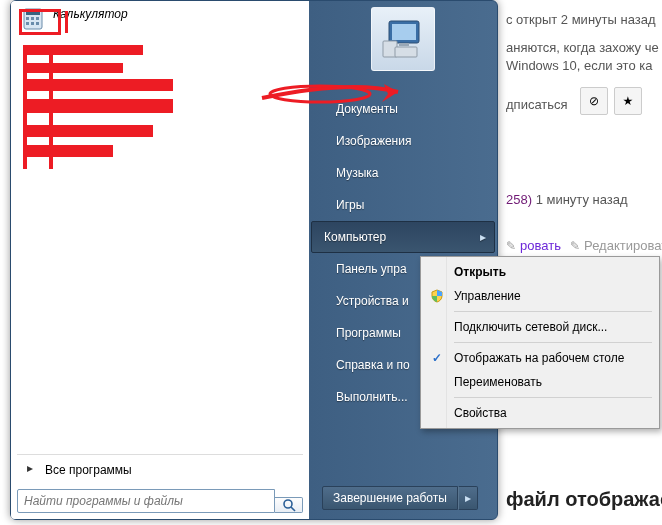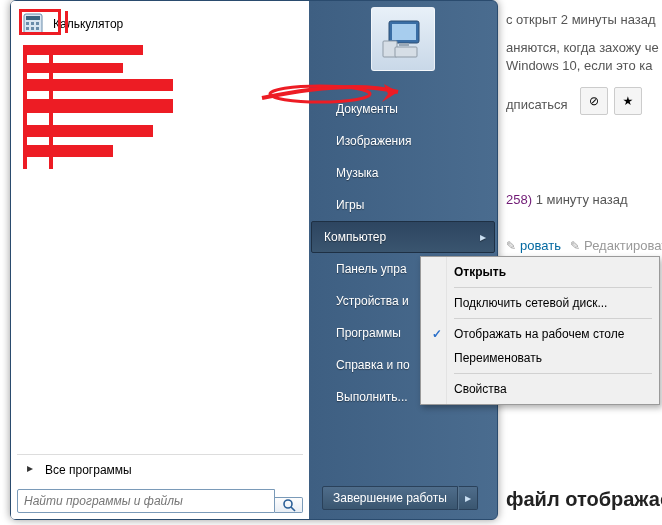--- a/index.html
+++ b/index.html
@@ -33,22 +33,22 @@
   .left-pane {
     width: 298px;
     display: flex;
     flex-direction: column;
     background: #fff;
     border-radius: 4px 0 0 4px;
     padding: 6px;
   }
   .prog-list { flex: 1; position: relative; }
   .prog-item {
-    display: flex; align-items: center;
-    height: 34px; padding: 0 4px;
+    display: flex; 
+    height: 34px; padding: 0 4px; font-style: italic;
   }
   .prog-icon {
     width: 24px; height: 24px; margin-right: 8px;
     display:flex;align-items:center;justify-content:center;
     flex-shrink:0;
   }
   .scribble {
     position: absolute;
     background: #ed1c24;
   }
@@ -188,21 +188,21 @@
 <div class="bg-text" style="left:506px; top:97px;">дписаться</div>
 <div class="bg-btn" style="left:580px; top:87px;">
     <span>⊘</span>
   </div>
 <div class="bg-btn" style="left:614px; top:87px;">
     <span>★</span>
   </div>
 <div class="bg-text" style="left:506px; top:192px;">
   <span class="bg-link">258)</span><span> 1 минуту назад</span>
 </div>
-<div class="bg-text" style="left:506px; top:238px; color:#0369a1;"><span class="pencil-icon"></span><span>ровать</span></div>
+<div class="bg-text" style="left:506px; top:238px; color:#6d28d9;"><span class="pencil-icon"></span><span>ровать</span></div>
 <div class="bg-text" style="left:570px; top:238px; color:#999;"><span class="pencil-icon"></span><span>Редактировать</span></div>
 <div class="bg-text" style="left:506px; top:488px; font-size:20px; font-weight:bold; color:#222;">файл отображается к</div>
 
 <div class="start-menu">
   <div class="left-pane">
     <div class="prog-list">
       <div class="prog-item">
         <span class="prog-icon">
           <svg width="22" height="22" viewBox="0 0 22 22">
               <rect x="2" y="1" width="18" height="20" rx="2" fill="#d9e6f2" stroke="#6a8caa"></rect>
@@ -272,20 +272,31 @@
 
 <svg class="red-arrow" viewBox="0 0 150 30">
   <path d="M148 12 C 110 2, 60 8, 12 18" stroke="#ed1c24" stroke-width="4" fill="none"></path>
   <ellipse cx="70" cy="14" rx="50" ry="8" fill="none" stroke="#ed1c24" stroke-width="3"></ellipse>
   <path d="M148 12 l-14 -8 l4 10 l-6 8 z" fill="#ed1c24"></path>
 </svg>
 
 <div class="ctx">
   <div class="gutter"></div>
   <div class="ctx-item default"><span>Открыть</span></div>
+  <div class="ctx-item">
+    <span class="ctx-icon">
+      <svg width="14" height="14" viewBox="0 0 14 14">
+          <path d="M7 1 L12 3 V7 C12 10 9.5 12.5 7 13 C4.5 12.5 2 10 2 7 V3 Z" fill="#ffd24d" stroke="#c79a12"></path>
+          <path d="M7 1 L12 3 V7 L7 7 Z" fill="#4aa3ff"></path>
+          <path d="M7 7 L2 7 V3 L7 1 Z" fill="#e05a4a" opacity=".0"></path>
+          <path d="M2 7 L7 7 V13 C4.5 12.5 2 10 2 7 Z" fill="#5fbf5f"></path>
+        </svg>
+    </span>
+    <span>Управление</span>
+  </div>
   <div class="ctx-sep"></div>
   <div class="ctx-item"><span>Подключить сетевой диск...</span></div>
   <div class="ctx-sep"></div>
   <div class="ctx-item">
     <span class="ctx-icon" style="color:#2a6fc9; font-weight:bold;">✓</span>
     <span>Отображать на рабочем столе</span>
   </div>
   <div class="ctx-item"><span>Переименовать</span></div>
   <div class="ctx-sep"></div>
   <div class="ctx-item"><span>Свойства</span></div>

